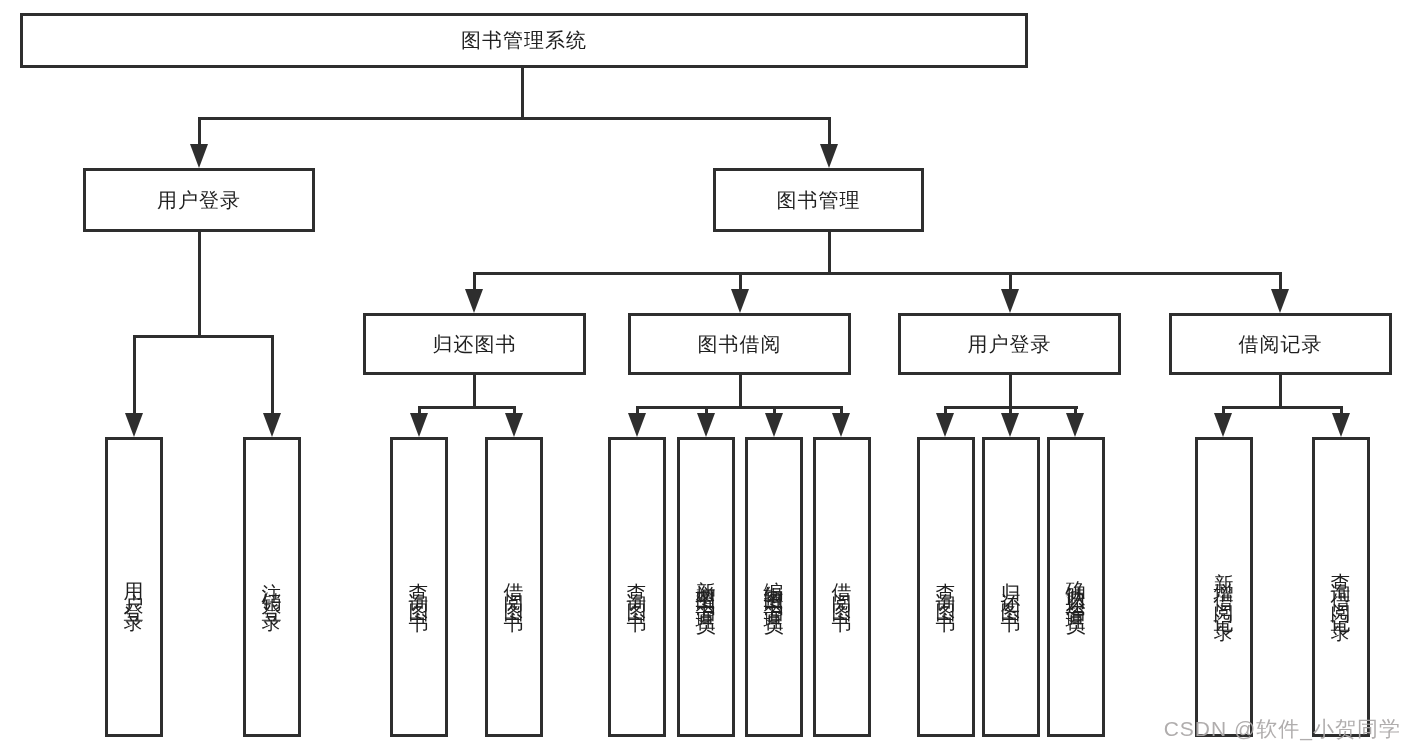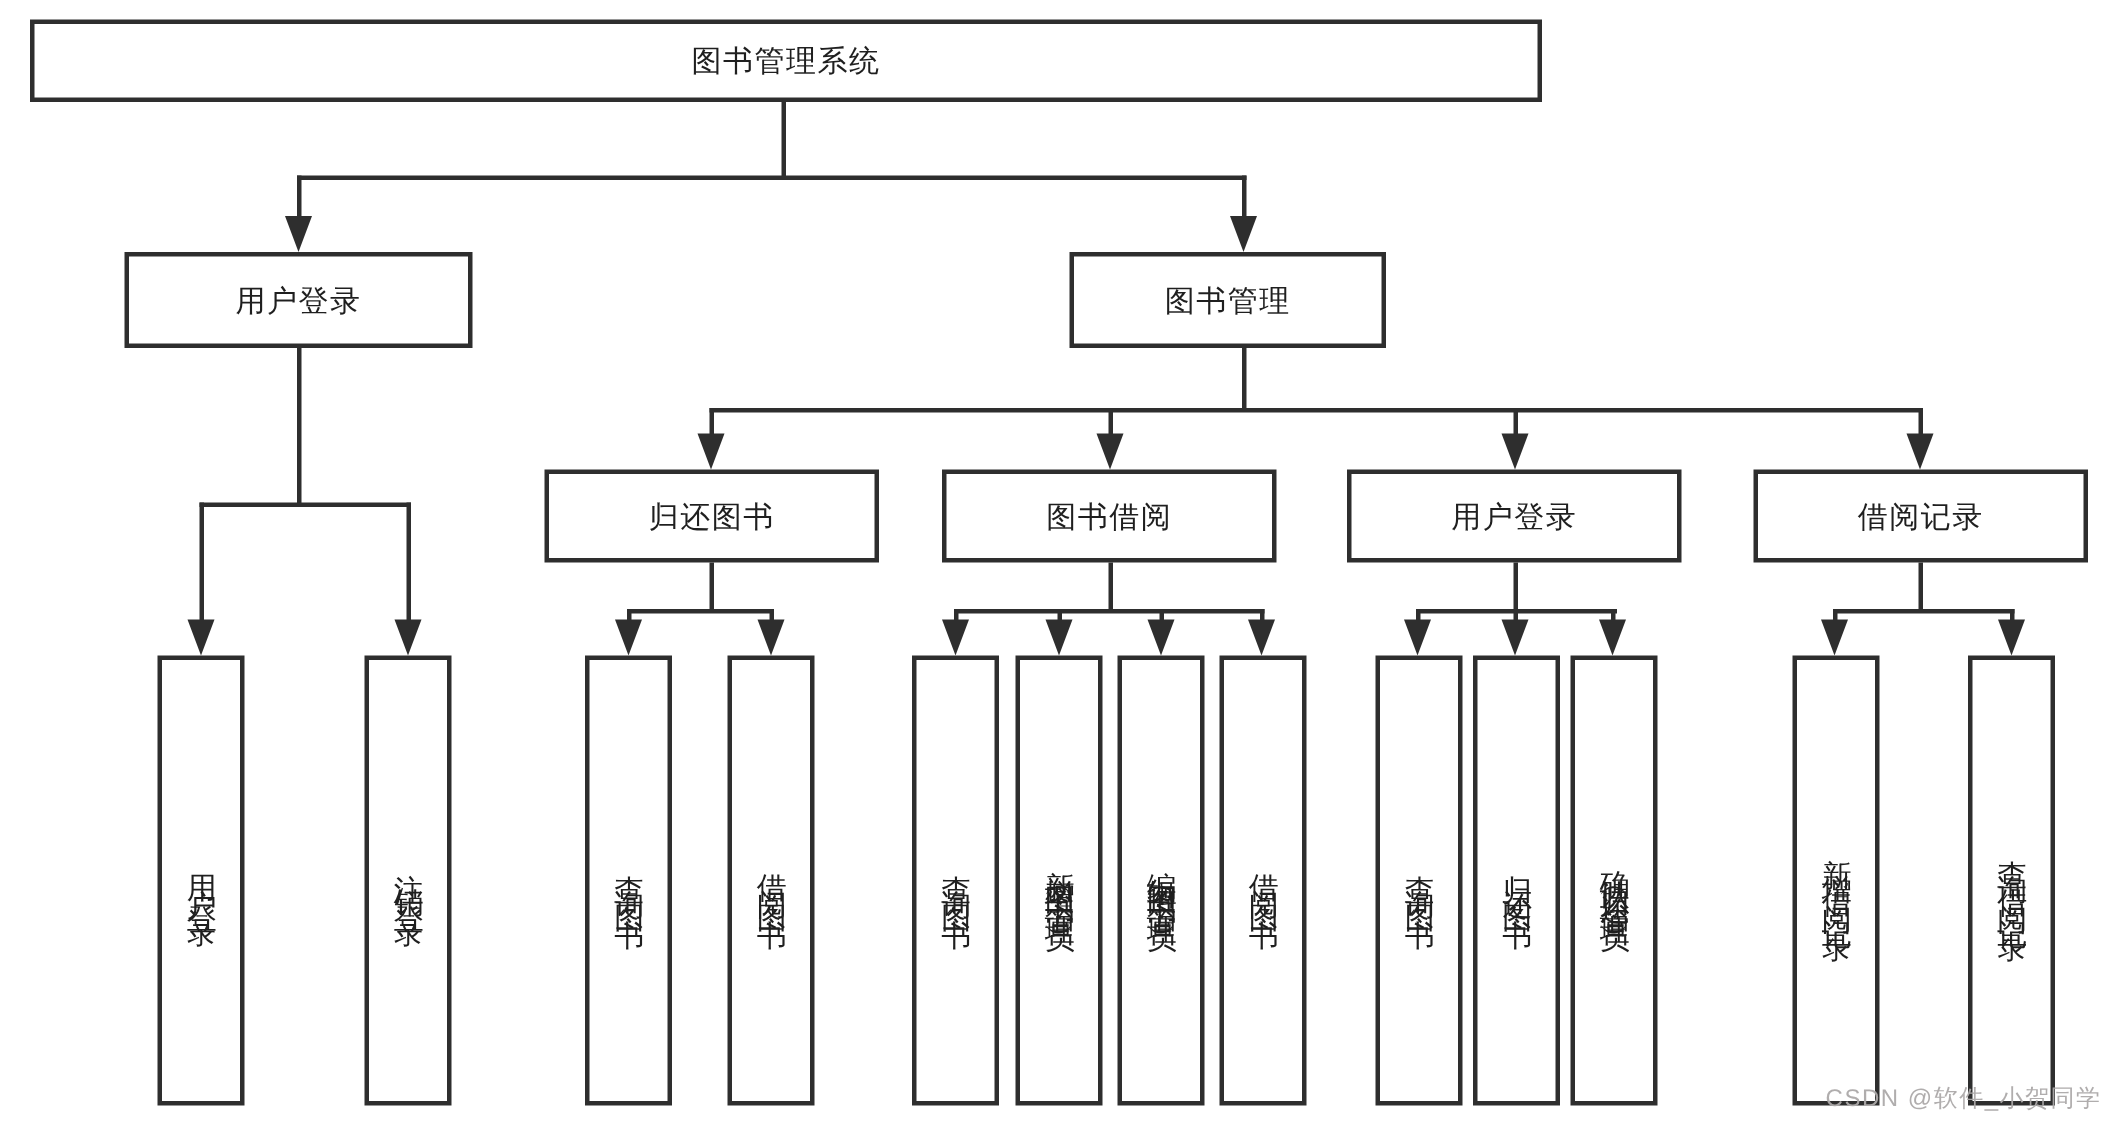--- a/index.html
+++ b/index.html
@@ -47,21 +47,21 @@
   .hline{position:absolute;height:3px;background:var(--line);}
   .arrow{
     position:absolute;width:0;height:0;
     border-left:9px solid transparent;
     border-right:9px solid transparent;
     border-top:24px solid var(--line);
   }
   .watermark{
     position:absolute;
     right:4px;bottom:4px;
-    font-size:16px;
+    font-size:21px;
     color:rgba(172,169,169,0.95);
     letter-spacing:1px;
     z-index:10;
     pointer-events:none;
   }
 </style>
 </head>
 <body>
 
 <div class="canvas">

